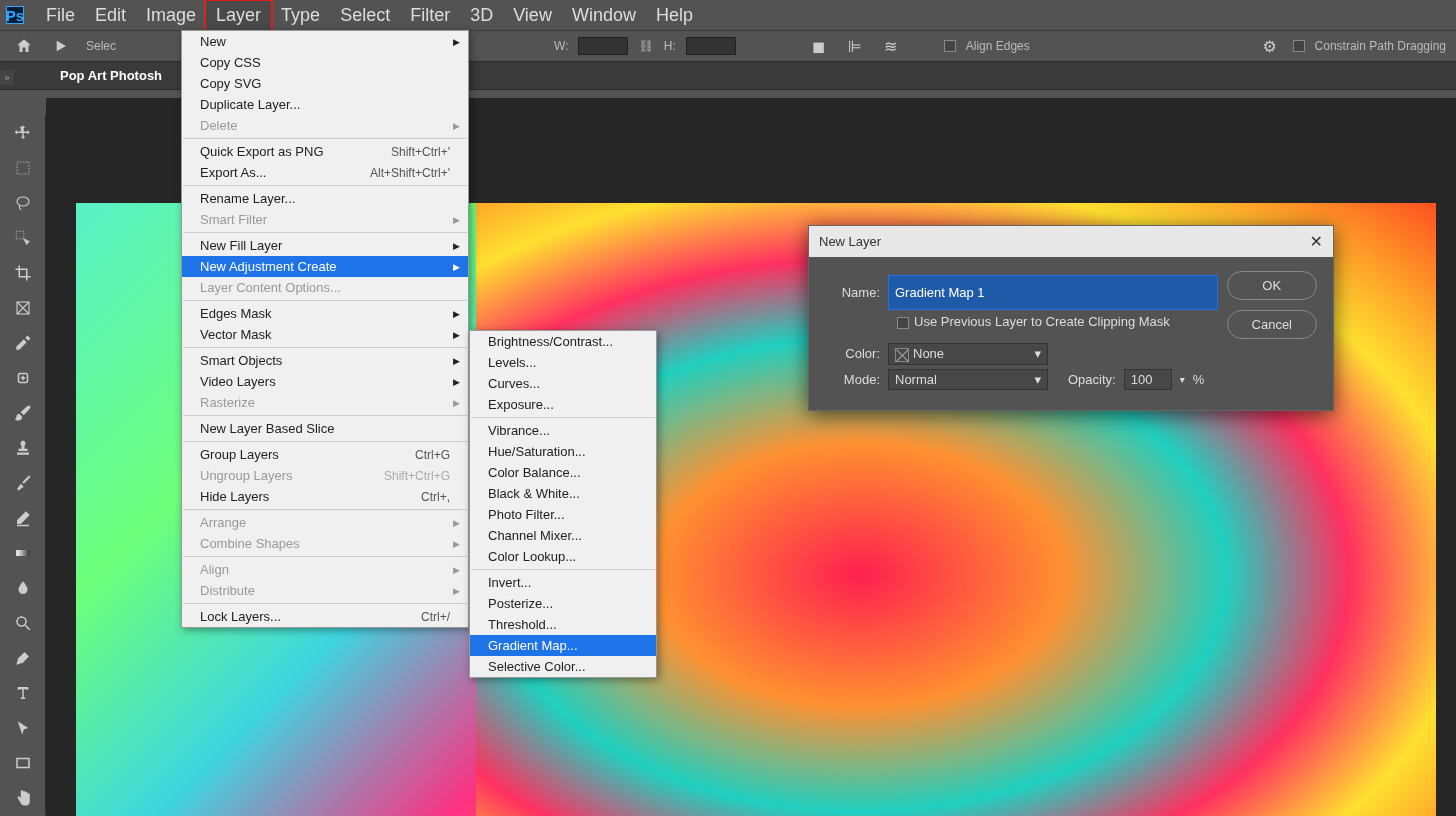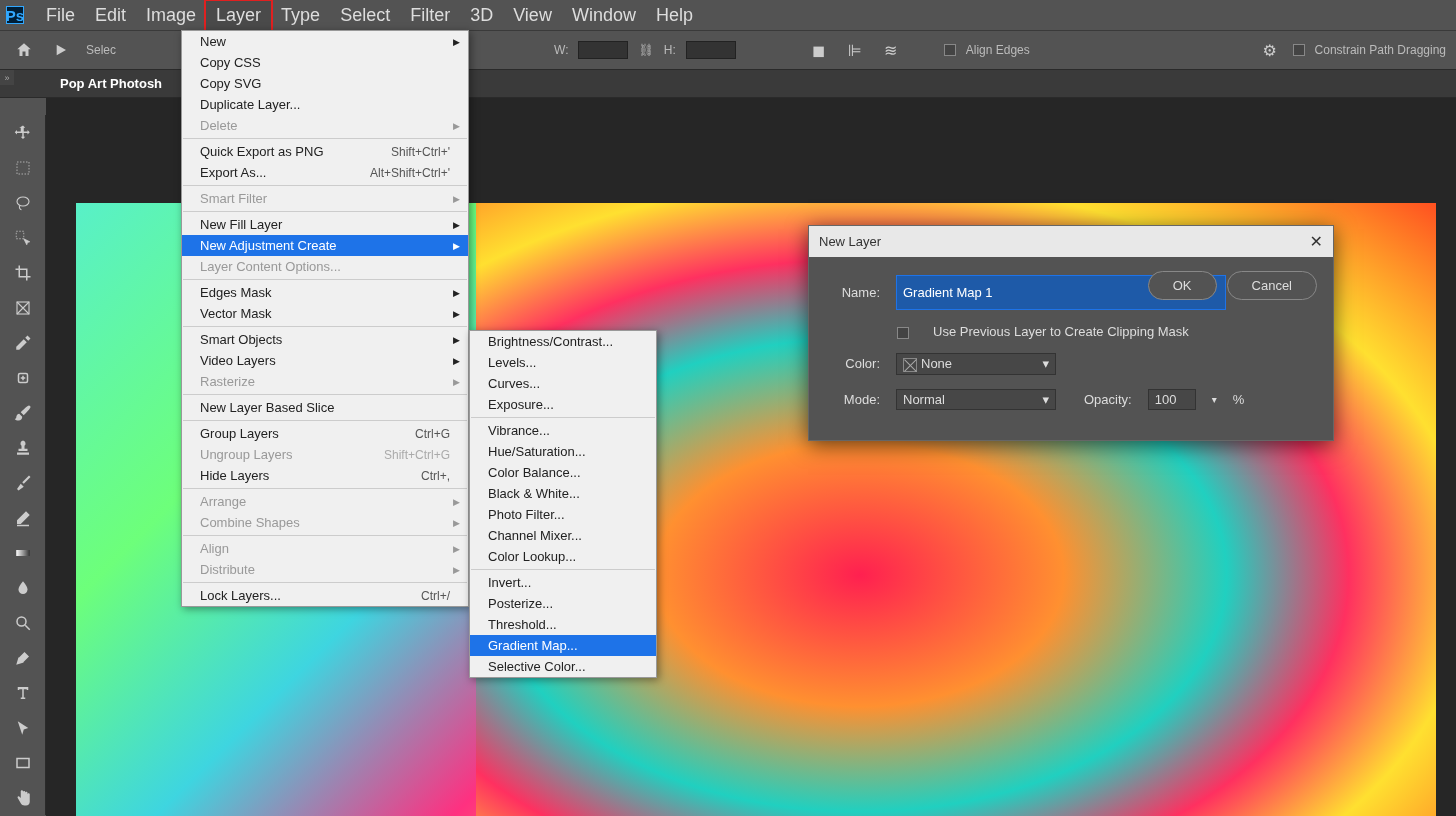--- a/index.html
+++ b/index.html
@@ -3,21 +3,21 @@
 <meta charset="utf-8">
 <style>
 * { margin: 0; padding: 0; box-sizing: border-box; font-family: 'Segoe UI', Tahoma, sans-serif; }
 body { background: #535353; width: 1456px; height: 816px; overflow: hidden; position: relative; }
 
 .menubar { background: #535353; height: 30px; display: flex; align-items: center; padding-left: 6px; }
 .ps-logo { width: 18px; height: 18px; background: #001e36; border: 1px solid #31a8ff; display: flex; align-items: center; justify-content: center; color: #31a8ff; font-size: 15px; font-weight: bold; margin-right: 12px; }
 .menu-item { color: #ddd; padding: 4px 10px; font-size: 18px; cursor: default; }
 .menu-item.active { background: #4a4a4a; outline: 2px solid #e02020; }
 
-.optbar { background: #535353; height: 40px; border-top: 1px solid #3a3a3a; border-bottom: 1px solid #2a2a2a; display: flex; align-items: center; padding: 0 10px; gap: 10px; }
+.optbar { background: #535353; height: 32px; border-top: 1px solid #3a3a3a; border-bottom: 1px solid #2a2a2a; display: flex; align-items: center; padding: 0 10px; gap: 10px; }
 .home-ico { width: 28px; height: 28px; display: flex; align-items: center; justify-content: center; }
 .arrow-ico { width: 28px; height: 28px; display: flex; align-items: center; justify-content: center; color: #ccc; }
 .optlabel { color: #bbb; font-size: 12px; }
 .opt-rect { width: 48px; height: 18px; background: #333; border: 1px solid #222; }
 .opt-input { width: 50px; height: 18px; background: #333; border: 1px solid #222; }
 .gear-ico { margin-left: auto; }
 .checkbox { width: 12px; height: 12px; border: 1px solid #888; background: #444; }
 
 .tabbar { background: #3a3a3a; height: 28px; display: flex; align-items: center; padding-left: 50px; border-bottom: 1px solid #2a2a2a; }
 .doc-tab { color: #fff; font-size: 13px; font-weight: bold; padding: 0 10px; }
@@ -41,29 +41,29 @@
 .dd-sep { height: 1px; background: #ccc; margin: 2px 1px; }
 .dd-shortcut { font-size: 12px; color: #555; }
 .dd-item.disabled .dd-shortcut { color: #aaa; }
 
 .dd-adjust { left: 469px; top: 330px; width: 188px; }
 
 .dialog { position: absolute; left: 808px; top: 225px; width: 526px; background: #535353; border: 1px solid #666; box-shadow: 0 4px 20px rgba(0,0,0,0.6); }
 .dlg-title { background: #e8e8e8; color: #333; padding: 6px 10px; font-size: 13px; display: flex; justify-content: space-between; align-items: center; }
 .dlg-close { font-size: 16px; cursor: pointer; }
 .dlg-body { padding: 18px 16px 16px; color: #ddd; font-size: 13px; position: relative; }
-.dlg-row { display: flex; align-items: center; margin-bottom: 14px; gap: 16px; }
+.dlg-row { display: flex; align-items: center; margin-bottom: 4px; gap: 8px; }
 .dlg-label { width: 55px; text-align: right; }
 .dlg-input { background: #3a3a3a; border: 1px solid #1e73e8; color: #fff; padding: 9px 6px; width: 330px; font-size: 13px; }
 .dlg-input.sel { background: #1e5aa8; }
 .dlg-select { background: #474747; border: 1px solid #333; color: #ddd; padding: 2px 6px; width: 160px; font-size: 13px; }
 .dlg-small { width: 48px; }
-.dlg-buttons { position: absolute; right: 16px; top: 14px; display: flex; gap: 10px; }
+.dlg-buttons { position: absolute; right: 16px; top: 14px; display: flex; flex-direction: column; gap: 10px; }
 .dlg-btn { background: #535353; border: 1px solid #888; border-radius: 16px; color: #ddd; padding: 6px 24px; font-size: 13px; text-align: center; }
-.dlg-chk-row { display: flex; align-items: flex-end; gap: 24px; margin-left: 72px; margin-bottom: 14px; }
+.dlg-chk-row { display: flex; align-items: flex-end; gap: 5px; margin-left: 72px; margin-bottom: 14px; }
 .none-ico { display: inline-block; width: 14px; height: 14px; border: 1px solid #888; position: relative; margin-right: 4px; vertical-align: middle; }
 .none-ico::before, .none-ico::after { content: ''; position: absolute; width: 140%; height: 1px; background: #aaa; top: 50%; left: -20%; }
 .none-ico::before { transform: rotate(45deg); }
 .none-ico::after { transform: rotate(-45deg); }
 
 .opt-icon { width: 26px; height: 26px; display: flex; align-items: center; justify-content: center; color: #ccc; }
 </style>
 </head>
 <body>
 
@@ -259,20 +259,23 @@
     <div class="dd-sep"></div>
     <div class="dd-item">
       <span>Quick Export as PNG</span>
       <span class="dd-shortcut">Shift+Ctrl+'</span>
     </div>
     <div class="dd-item">
       <span>Export As...</span>
       <span class="dd-shortcut">Alt+Shift+Ctrl+'</span>
     </div>
     <div class="dd-sep"></div>
+    <div class="dd-item">
+      <span>Rename Layer...</span>
+    </div>
     <div class="dd-item disabled sub">
       <span>Smart Filter</span>
     </div>
     <div class="dd-sep"></div>
     <div class="dd-item sub">
       <span>New Fill Layer</span>
     </div>
     <div class="dd-item highlighted sub">
       <span>New Adjustment Create</span>
     </div>

